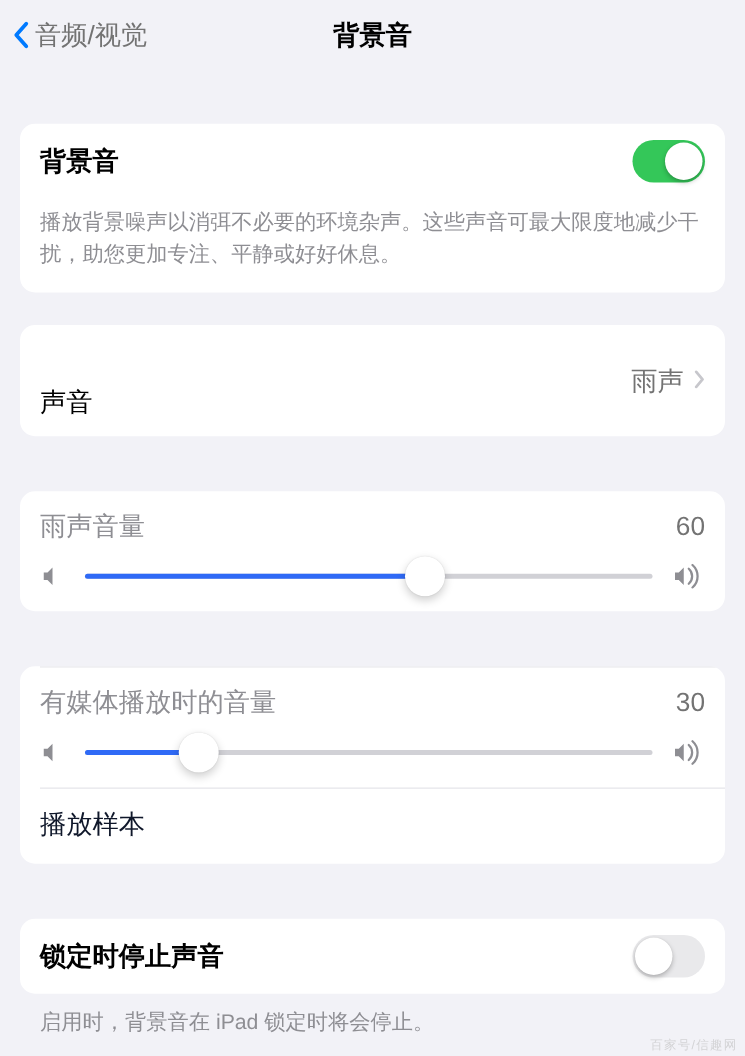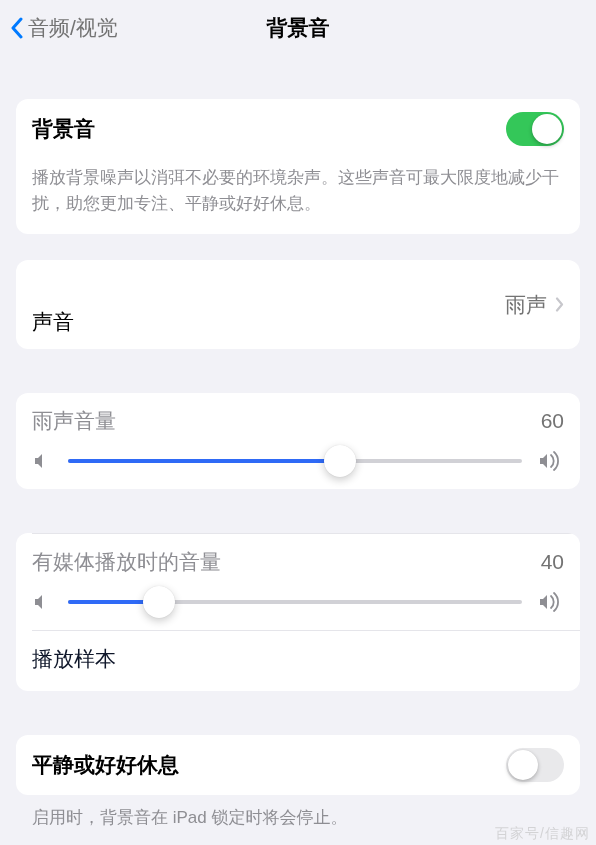--- a/index.html
+++ b/index.html
@@ -136,21 +136,21 @@
     .link-row {
       padding: 14px 16px 18px;
       font-size: 21px;
       color: #0f172a;
       cursor: pointer;
     }
     
     .watermark {
       position: absolute;
       right: 6px; bottom: 2px;
-      font-size: 14px; color: #bfbfbf; opacity: .6;
+      font-size: 10px; color: #bfbfbf; opacity: .6;
       letter-spacing: 1px;
     }
   </style>
 </head>
 <body>
 
 <div class="nav">
   <div class="nav-back">
     <span class="nav-chevron">
       <svg viewBox="0 0 14 22" fill="none">
@@ -209,21 +209,21 @@
           </svg>
       </div>
     </div>
   </div>
 
   <div class="group" style="margin-top:44px">
     <div class="sep"></div>
     <div class="slider-block">
       <div class="slider-header">
         <span class="slider-title">有媒体播放时的音量</span>
-        <span class="slider-value">40</span>
+        <span class="slider-value">30</span>
       </div>
       <div class="slider-row">
         <svg class="vol-icon" viewBox="0 0 20 20">
             <path d="M3 7 h3 l4 -4 v14 l-4 -4 H3 z"></path>
           </svg>
         <div class="track">
           <div class="track-fill" style="width:20%"></div>
           <div class="thumb" style="left:20%"></div>
         </div>
         <svg class="vol-icon max" viewBox="0 0 26 20">
@@ -232,21 +232,21 @@
             <path d="M16 1 a12 12 0 0 1 0 18" fill="none" stroke="#8e8e93" stroke-width="1.8" stroke-linecap="round"></path>
           </svg>
       </div>
     </div>
     <div class="sep"></div>
     <div class="link-row">播放样本</div>
   </div>
 
   <div class="group" style="margin-top:44px">
     <div class="row">
-      <span class="row-label">平静或好好休息</span>
+      <span class="row-label">锁定时停止声音</span>
       <div class="switch">
           <div class="knob"></div>
         </div>
     </div>
   </div>
   <div class="footer-text">启用时，背景音在 iPad 锁定时将会停止。</div>
 
 </div>
 
 <div class="watermark">百家号/信趣网</div>

